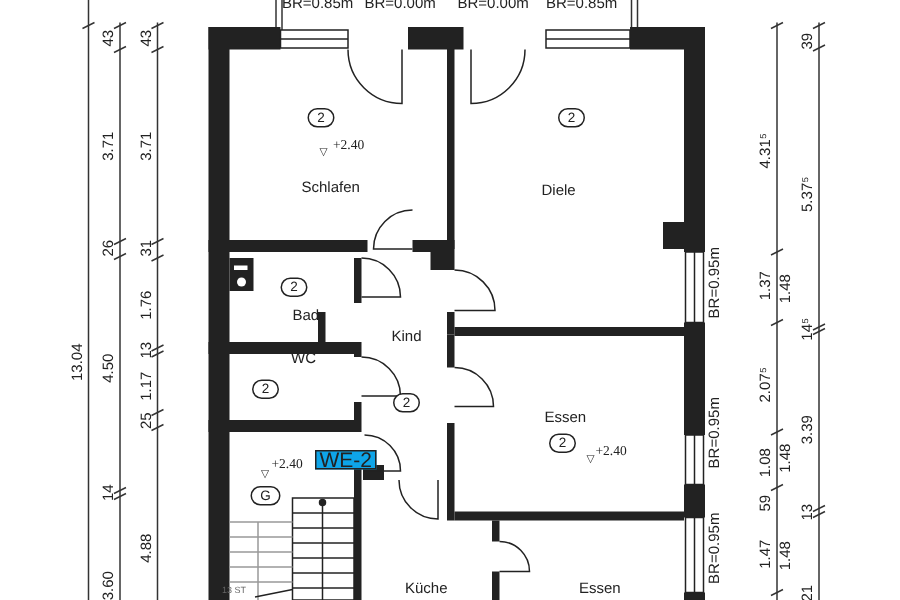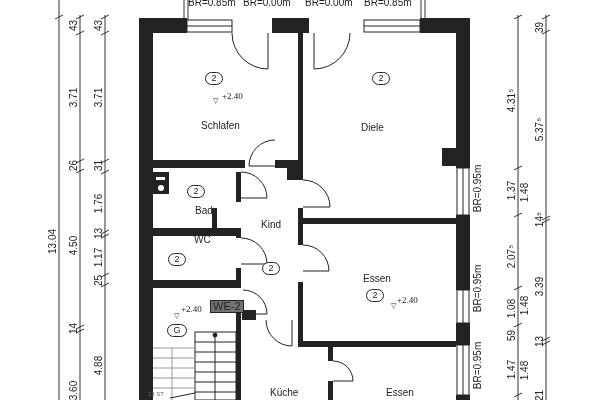--- a/index.html
+++ b/index.html
@@ -2,21 +2,21 @@
 <html><head>
 <meta charset="utf-8">
 <style>
   html, body { margin:0; padding:0; background:#ffffff; }
   body { width:600px; height:400px; overflow:hidden; position:relative; font-family:"Liberation Sans", sans-serif; color:#222; }
   #plan { position:absolute; left:0; top:0; width:600px; height:400px; }
   .lbl { position:absolute; font-size:10px; color:#222; white-space:nowrap; }
   .rlabel { position:absolute; font-size:10px; color:#222; white-space:nowrap; transform-origin:center center; }
   .vert { transform:rotate(-90deg); }
   .tag { position:absolute; border:1px solid #222; border-radius:8px; font-size:9px; text-align:center; line-height:11px; width:16px; height:11px; background:#fff; }
-  .boxtag { position:absolute; border:1px solid #222; font-size:11px; padding:0 2px; line-height:11px; background:#737373; }
+  .boxtag { position:absolute; border:1px solid #222; font-size:14px; padding:0 2px; line-height:11px; background:#0ea5e9; }
   .elev { position:absolute; font-size:9px;font-family:Liberation Serif, serif; }
   .tri { position:absolute; font-size:7px; }
 </style>
 </head>
 <body>
 
 <svg id="plan" viewBox="0 0 600 400" xmlns="http://www.w3.org/2000/svg">
 
   <g stroke="#333" stroke-width="1" fill="none">
     <line x1="59" y1="0" x2="59" y2="400"></line>

